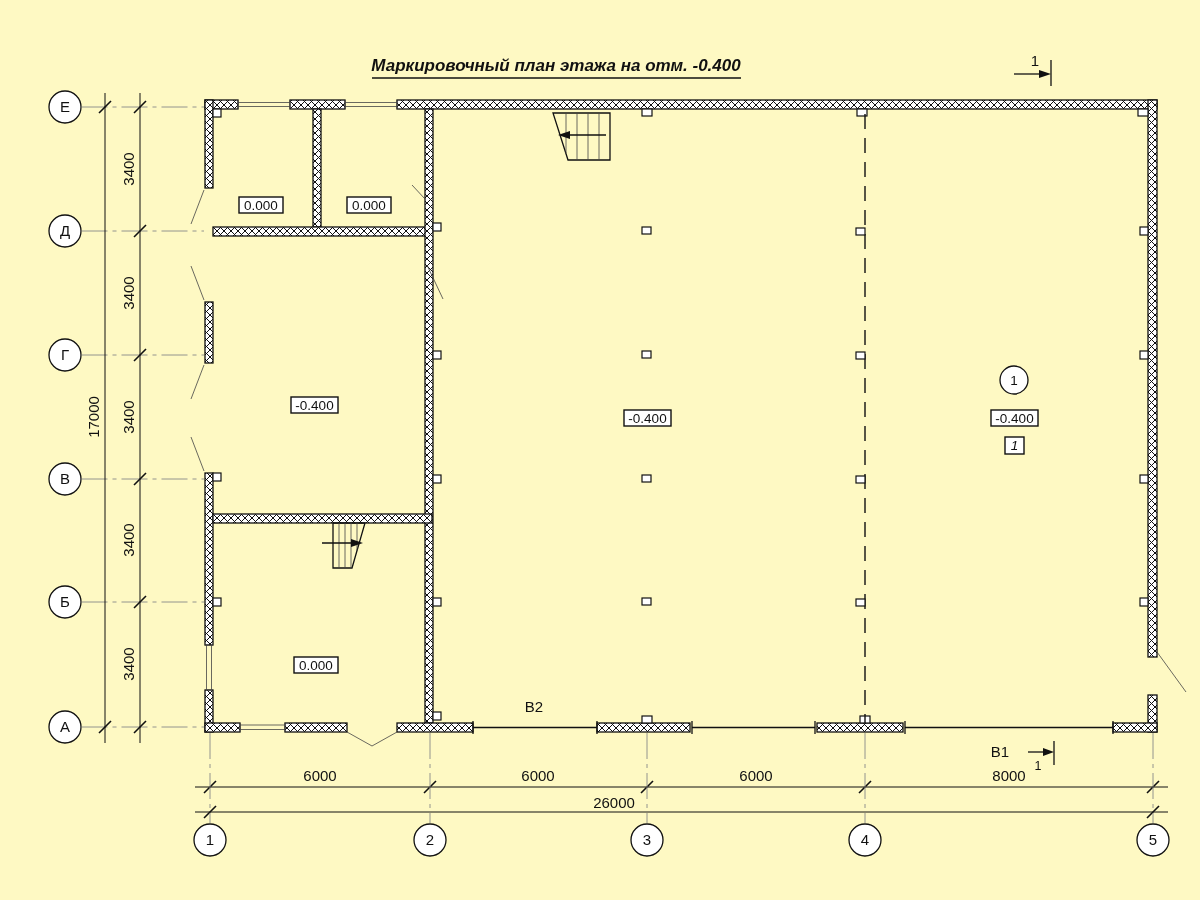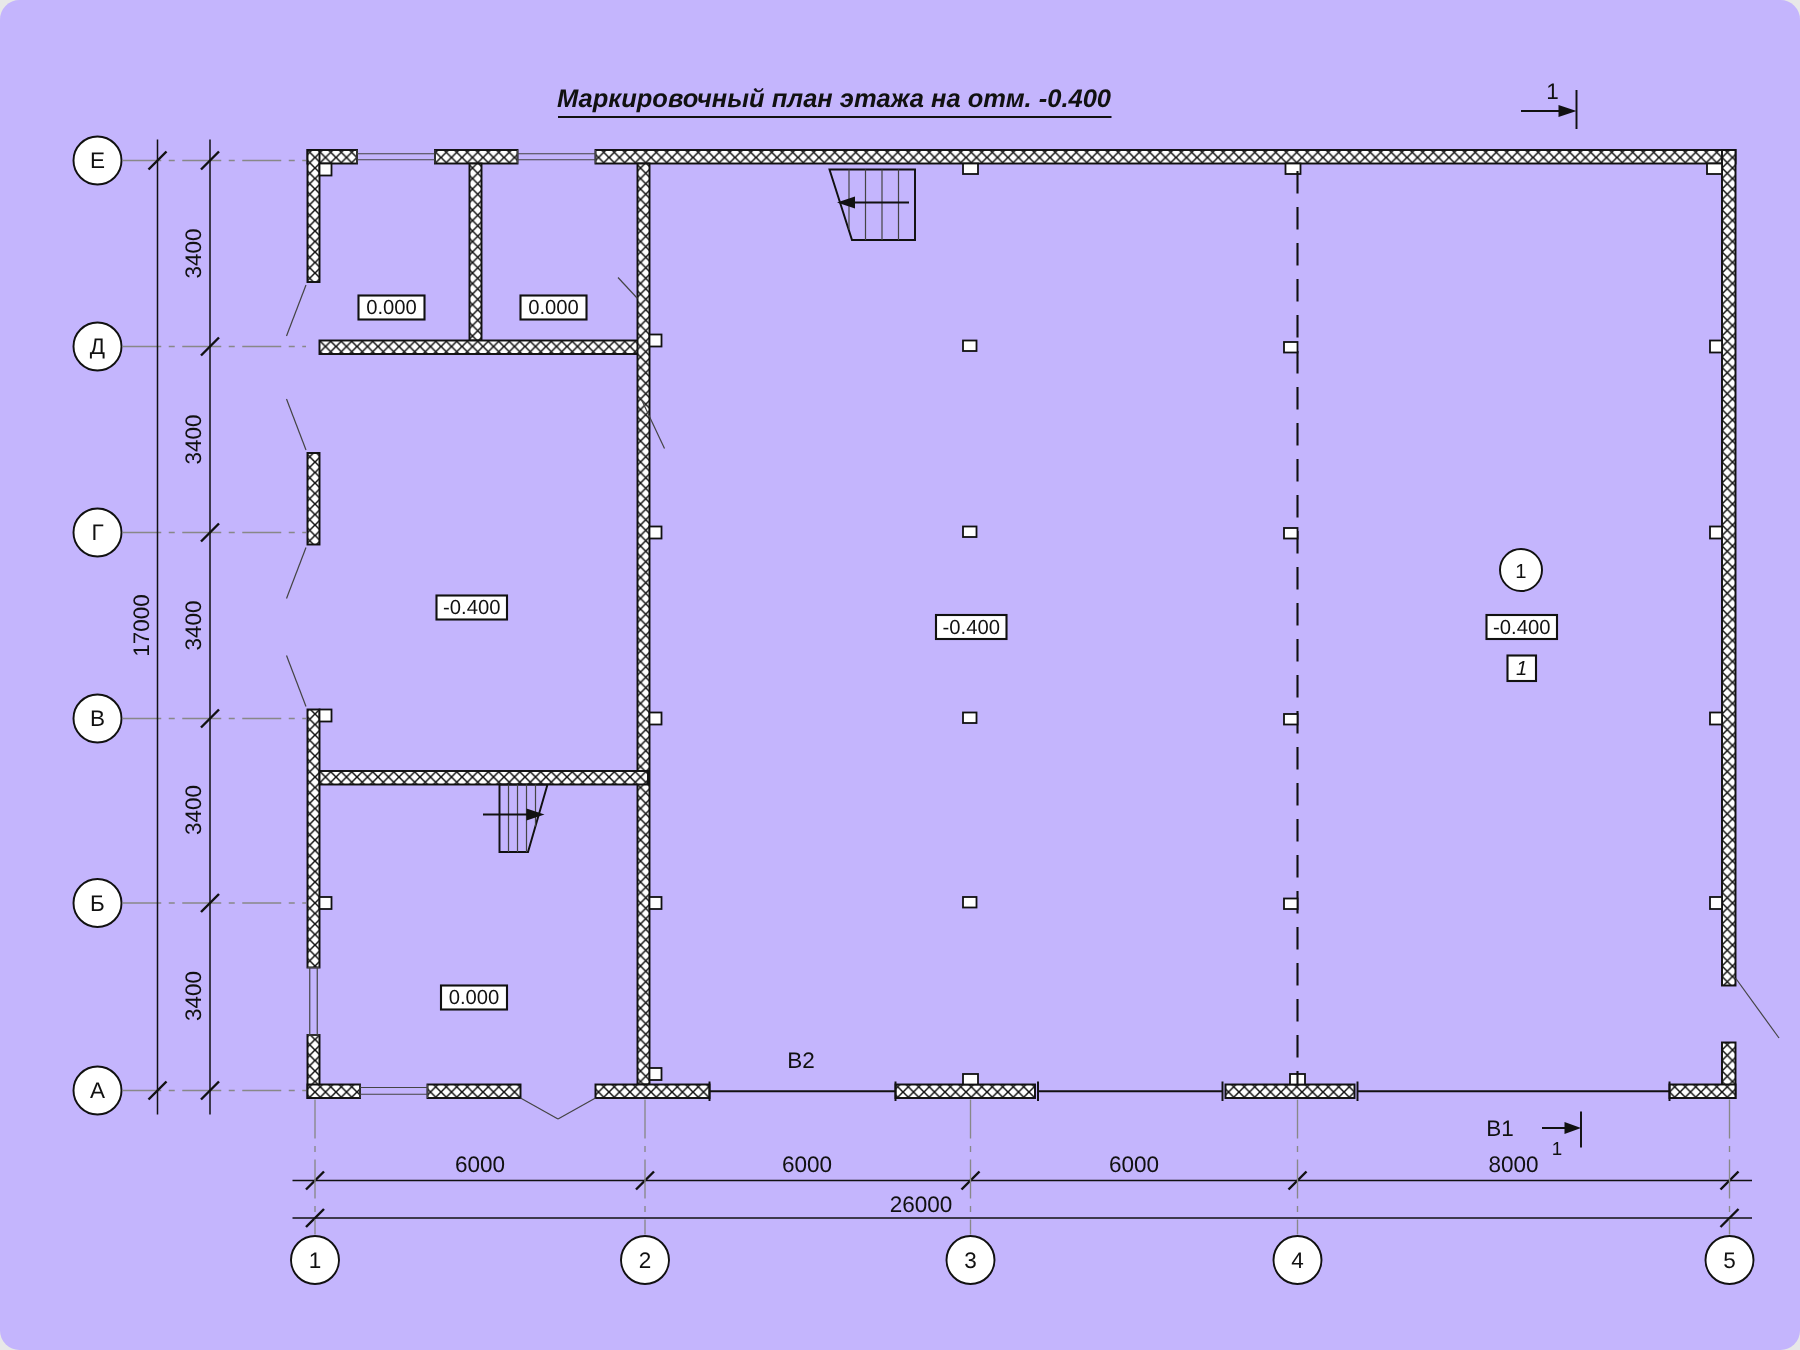--- a/index.html
+++ b/index.html
@@ -1,17 +1,17 @@
 <!DOCTYPE html>
 <html><head>
 <meta charset="utf-8">
 <style>
   html,body{margin:0;padding:0;background:#e8e8e8;}
-  #page{width:1200px;height:900px;background:#c4b5fd;position:relative;margin:0 auto;
-        font-family:"Liberation Sans",sans-serif;border-radius:13px;}
+  #page{width:1200px;height:900px;background:#fef9c3;position:relative;margin:0 auto;
+        font-family:"Liberation Sans",sans-serif;}
   svg{display:block;}
   text{font-family:"Liberation Sans",sans-serif;fill:#111;}
   .title-text{font-size:17px;font-style:italic;font-weight:bold;}
   .axis-label{font-size:15px;}
   .dim-label{font-size:15px;}
   .elev-label{font-size:13.5px;}
   .mark-label{font-size:15px;}
   .small-label{font-size:12.5px;}
   .italic{font-style:italic;}
   .wall{fill:url(#hatchPat);stroke:#111;stroke-width:1.3;}

